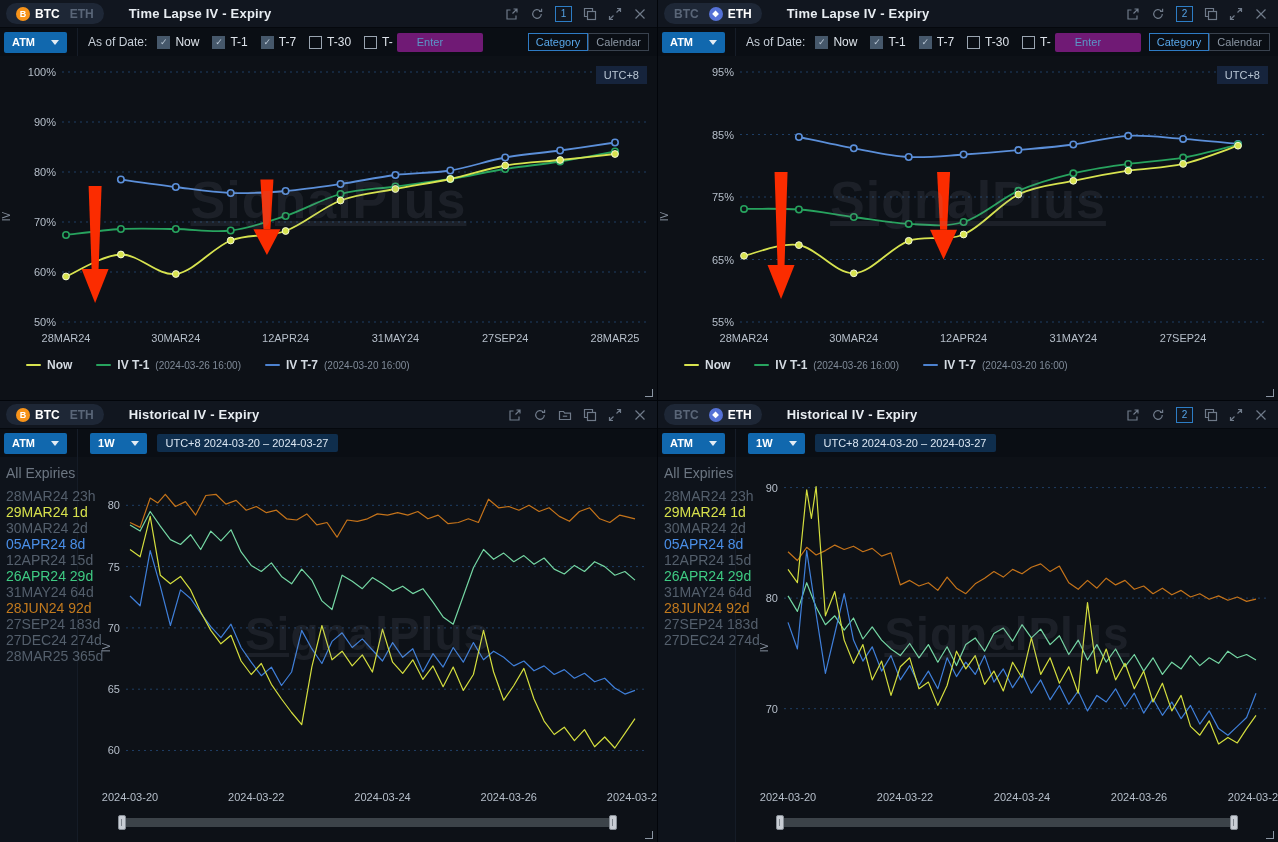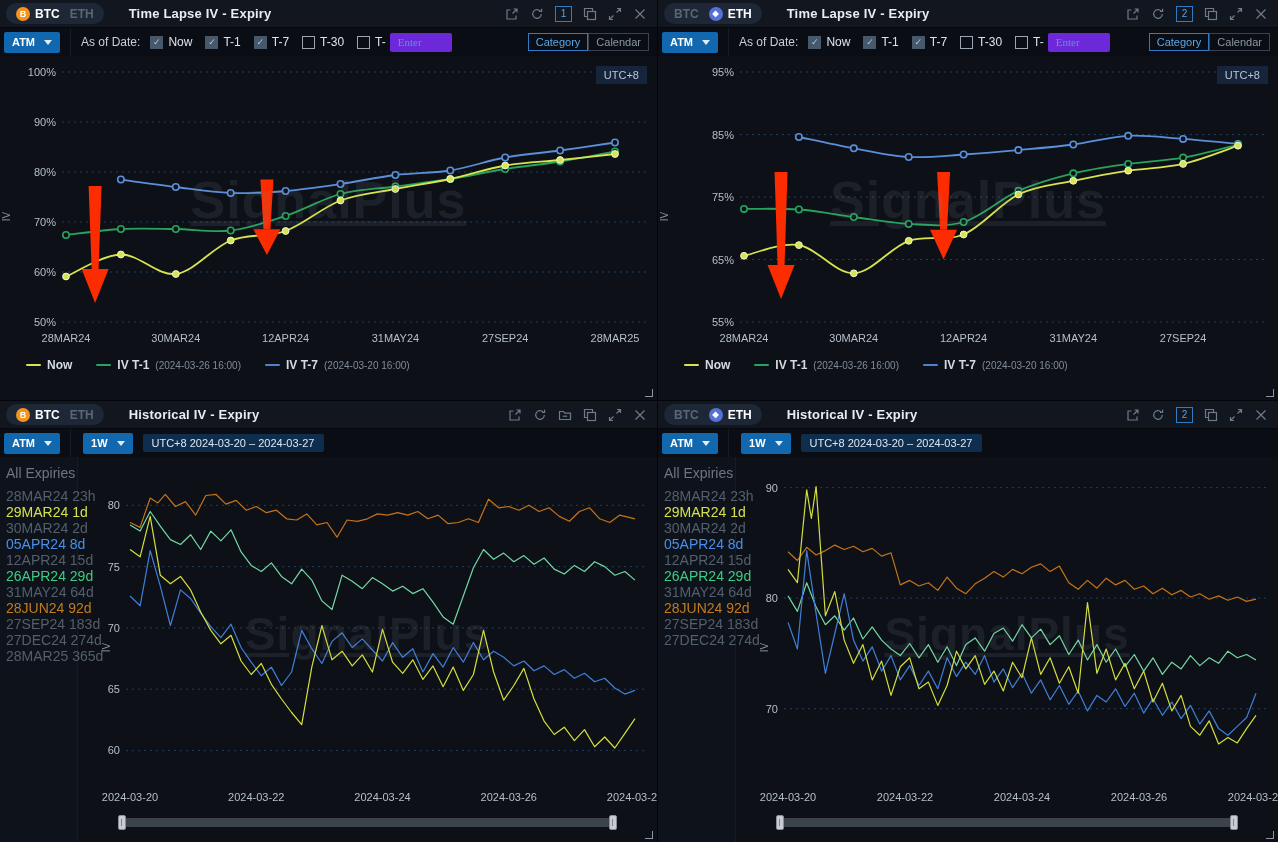--- a/index.html
+++ b/index.html
@@ -11,29 +11,29 @@
   .coin{font-size:12px;font-weight:bold;color:#5a6678;display:flex;gap:5px;align-items:center;cursor:pointer;}
   .coin.active{color:#ffffff;}
   .coin-ico{width:14px;height:14px;border-radius:50%;color:#fff;font-size:9px;font-weight:bold;display:flex;align-items:center;justify-content:center;}
   .btc-ico{background:#f7931a;} .eth-ico{background:#5571d6;font-size:8px;}
   .ptitle{font-size:13px;font-weight:bold;color:#e8edf2;letter-spacing:.2px;margin-left:16px;}
   .picons{margin-left:auto;display:flex;gap:11px;align-items:center;}
   .picon{display:flex;align-items:center;cursor:pointer;}
   .badge{min-width:13px;height:14px;border:1px solid #2d7dc5;color:#55a4e8;font-size:10px;text-align:center;line-height:14px;padding:0 1px;cursor:pointer;}
   
   .ptool{height:28px;background:#0a0e14;display:flex;align-items:center;padding:0 8px 0 2px;gap:0;flex:none;border-top:1px solid #05080d;}
-  .dd{background:#1168ae;color:#fff;font-size:11px;font-weight:bold;height:21px;display:flex;align-items:center;gap:9px;padding:0 8px;border-radius:2px;cursor:pointer;margin-left:2px;}
+  .dd{background:#1168ae;color:#fff;font-size:11px;font-weight:bold;height:21px;display:flex;align-items:center;gap:16px;padding:0 8px;border-radius:2px;cursor:pointer;margin-left:2px;}
   .dd .caret{width:0;height:0;border-left:4px solid transparent;border-right:4px solid transparent;border-top:5px solid #e3ecf4;}
   .tool-sep{width:1px;height:28px;background:#161d28;margin:0 10px;}
   .asof{font-size:12px;color:#c7cfd8;margin-right:10px;}
   .cb-row{display:flex;gap:13px;align-items:center;}
   .cb{display:flex;gap:5px;align-items:center;font-size:12px;color:#dde3ea;cursor:pointer;}
   .cb .box{width:13px;height:13px;border:1px solid #9aa5b1;box-sizing:border-box;font-size:9px;color:#b9c6d4;display:flex;align-items:center;justify-content:center;background:transparent;}
   .cb.checked .box{background:#46586b;border-color:#4d61756;border-color:#46586b;}
-  .enter-input{background:#6d28d9;border:none;outline:none;width:46px;height:19px;font-size:11px;color:#bcd8ee;border-radius:2px;padding:0 8px;margin-left:4px;font-family:Liberation Serif, serif;}
+  .enter-input{background:#701a75;border:none;outline:none;width:46px;height:19px;font-size:11px;color:#bcd8ee;border-radius:2px;padding:0 20px;margin-left:4px;font-family:Liberation Sans, sans-serif;}
   .enter-input::placeholder{color:#5b97c8;}
   .viewbtns{margin-left:auto;display:flex;}
   .vbtn{font-size:11px;padding:2px 7px;border:1px solid #39424e;color:#8b96a3;background:transparent;cursor:pointer;}
   .vbtn.active{border-color:#2e7bc4;color:#58a6e8;}
   .range-chip{background:#0f2e4d;color:#dbe7f3;font-size:11px;padding:3px 9px;border-radius:2px;margin-left:10px;}
   
   .chart-zone{position:relative;flex:1;display:flex;flex-direction:column;min-height:0;}
   .watermark{position:absolute;left:50%;top:42%;transform:translate(-50%,-50%);font-size:52px;font-weight:bold;color:rgba(141,152,166,0.12);letter-spacing:1px;white-space:nowrap;pointer-events:none;text-decoration:underline;}
   .wm-sm{font-size:46px;top:46%;}
   .utc-badge{position:absolute;top:10px;right:10px;background:#16243c;color:#b9c6d4;font-size:11px;padding:3px 8px;}

